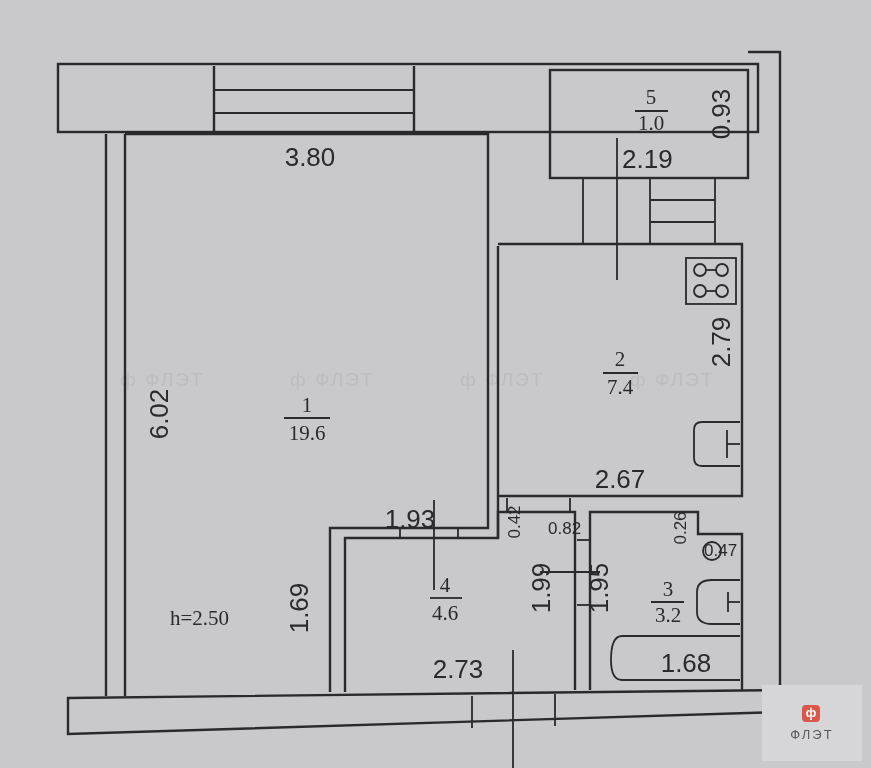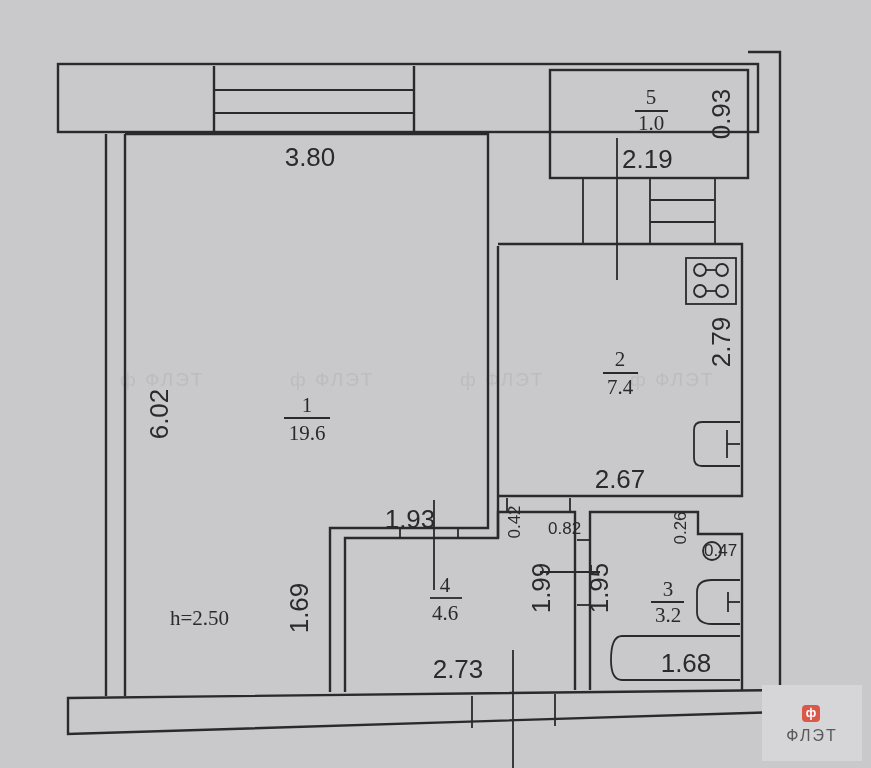--- a/index.html
+++ b/index.html
@@ -6,21 +6,21 @@
   body{width:871px;height:768px;background:#c9c9cb;overflow:hidden;position:relative;font-family:"Liberation Sans",sans-serif;}
   #plan{position:absolute;left:0;top:0;}
   .w{fill:none;stroke:#2a2a2c;stroke-width:2.4;}
   .t{fill:none;stroke:#2a2a2c;stroke-width:1.8;}
   .dim{font-family:"Liberation Sans",sans-serif;font-size:26px;fill:#2a2a2c;}
   .sm{font-family:"Liberation Sans",sans-serif;font-size:17px;fill:#2a2a2c;}
   .lab{font-family:"Liberation Serif",serif;font-size:21px;fill:#2a2a2c;}
   .wm{font-family:"Liberation Sans",sans-serif;font-size:19px;fill:#bdbdc0;letter-spacing:2px;}
   #logo{position:absolute;left:762px;top:685px;width:100px;height:76px;background:#d6d6d8;}
   #logo .badge{position:absolute;left:40px;top:20px;width:18px;height:17px;border-radius:4px;background:#d9584a;color:#fff;font-size:12px;line-height:17px;text-align:center;font-weight:bold;}
-  #logo .txt{position:absolute;left:0;width:100px;top:42px;text-align:center;font-size:16px;color:#5a5a5c;letter-spacing:2px;}
+  #logo .txt{position:absolute;left:0;width:100px;top:42px;text-align:center;font-size:13px;color:#5a5a5c;letter-spacing:2px;}
 </style>
 </head>
 <body>
 
 <svg id="plan" width="871" height="768" viewBox="0 0 871 768">
 
   <g>
     <text class="wm" x="120" y="386">ф ФЛЭТ</text>
     <text class="wm" x="290" y="386">ф ФЛЭТ</text>
     <text class="wm" x="460" y="386">ф ФЛЭТ</text>

